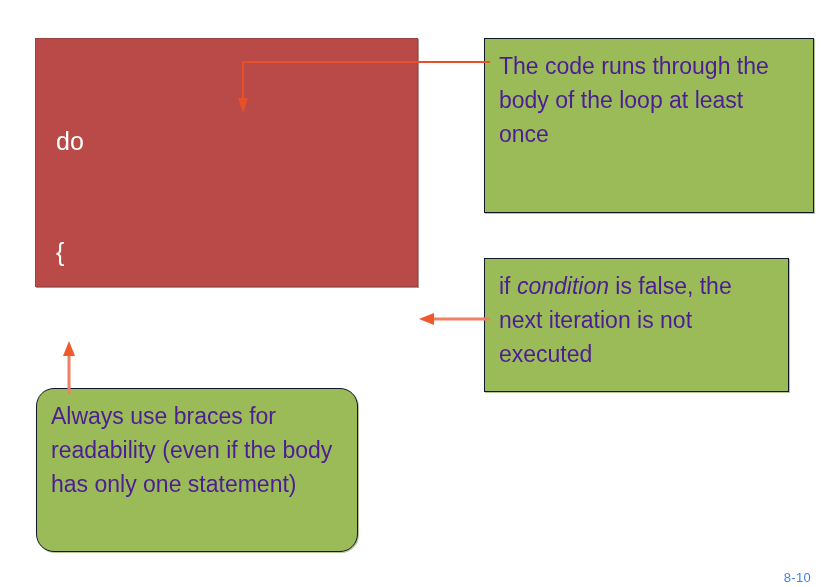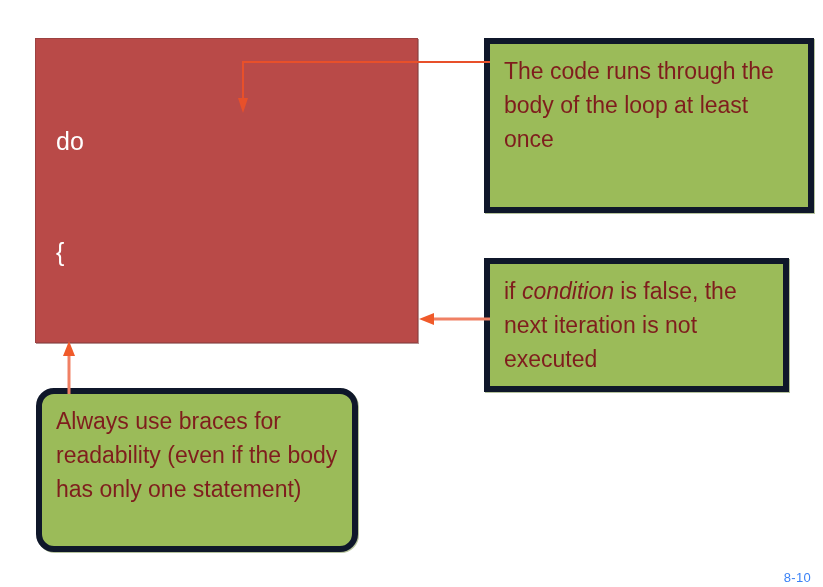--- a/index.html
+++ b/index.html
@@ -17,21 +17,21 @@
     background: #ffffff;
     overflow: hidden;
   }
 
   
   .code-box {
     position: absolute;
     left: 35px;
     top: 38px;
     width: 383px;
-    height: 305px;
+    height: 249px;
     background: #b94a48;
     border: 1px solid #9c4241;
     box-sizing: border-box;
     box-shadow: 1px 1px 0 rgba(120,55,55,0.55);
   }
   .code-lines {
     position: absolute;
     left: 20px;
     top: 10px;
     right: 6px;
@@ -48,23 +48,23 @@
     font-style: italic;
   }
   .indent {
     padding-left: 20px;
   }
 
   
   .callout {
     position: absolute;
     background: #9bbb59;
-    border: 6px solid #0f172a;
+    border: 1px solid #0f172a;
     box-sizing: border-box;
-    color: #7f1d1d;
+    color: #4c1d95;
     font-size: 23px;
     line-height: 34px;
     box-shadow: 1px 1px 0 rgba(110,135,60,0.5);
   }
   .callout .txt {
     display: block;
     padding: 10px 14px 0 14px;
   }
   .callout .ital {
     font-style: italic;

